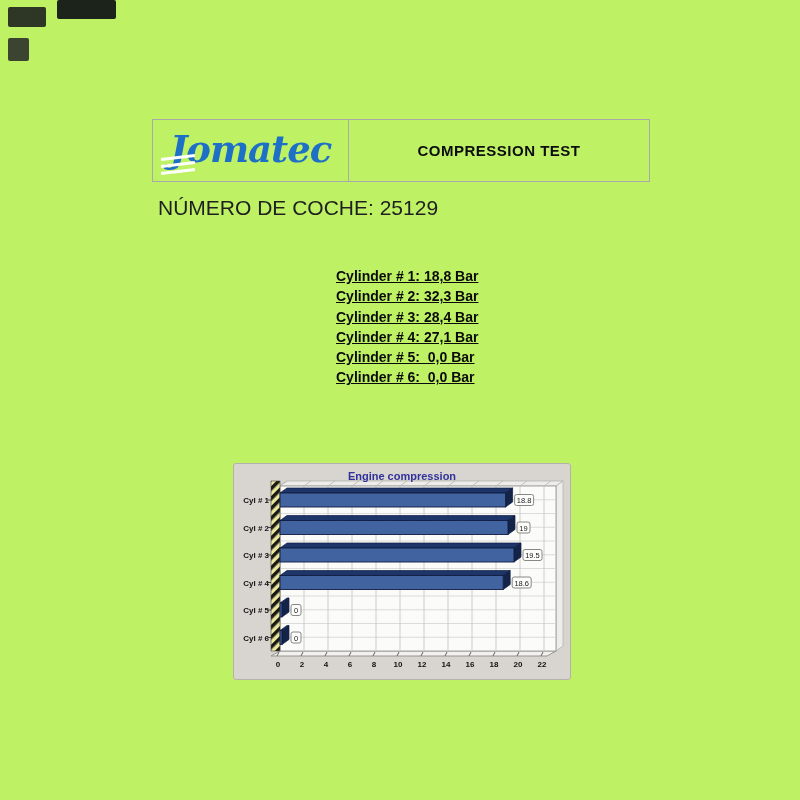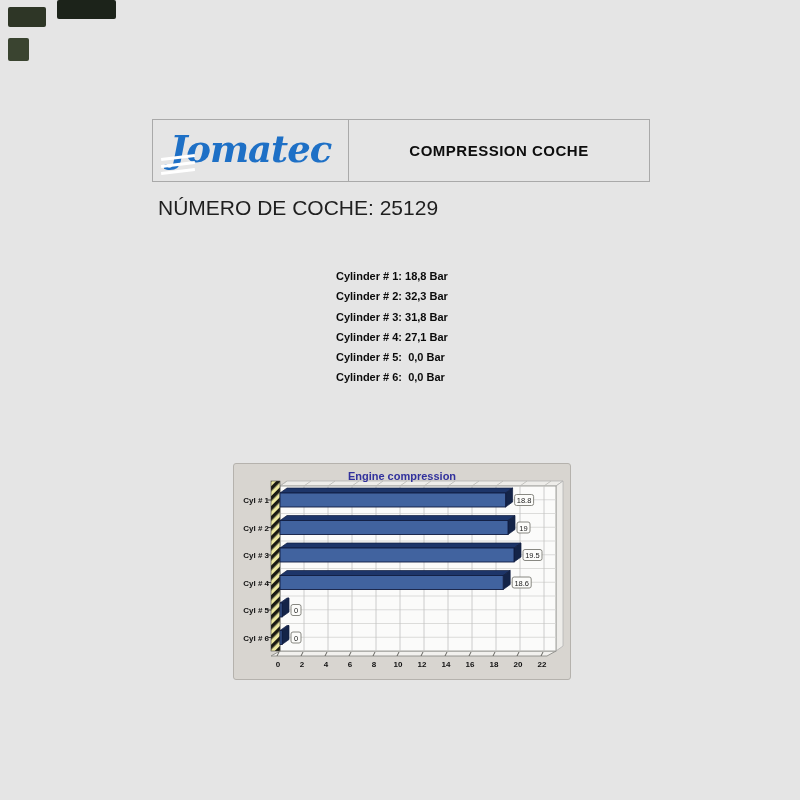--- a/index.html
+++ b/index.html
@@ -1,34 +1,34 @@
 <!DOCTYPE html>
 <html><head>
 <meta charset="utf-8">
 <style>
   html,body{margin:0;padding:0;background:#fff;}
-  #page{position:relative;width:800px;height:800px;background:#e5e5e5;overflow:hidden;
+  #page{position:relative;width:800px;height:800px;background:#bef264;overflow:hidden;
         font-family:"Liberation Sans",sans-serif;}
   .mark{position:absolute;border-radius:2px;}
   
   #header-box{position:absolute;left:152px;top:119px;width:496px;height:61px;
               border:1px solid #a9a9a9;display:flex;}
   #logo-cell{width:195px;height:100%;border-right:1px solid #a9a9a9;position:relative;
              display:flex;align-items:center;justify-content:center;overflow:hidden;}
   #logo-text{font-family:"DejaVu Serif",serif;font-style:italic;font-weight:bold;
              font-size:37px;color:#1e70c6;letter-spacing:-1px;transform:translateY(-2px);}
   .jstripe{position:absolute;left:8px;width:34px;height:3px;background:#ffffff;
            transform:rotate(-7deg);}
   #title-cell{flex:1;display:flex;align-items:center;justify-content:center;}
   #header-title{font-size:15px;font-weight:bold;color:#0d0d0d;letter-spacing:.5px;}
   
   #car-number{position:absolute;left:158px;top:196px;font-size:21px;color:#1f1f1f;text-align:center;}
   
   #readings{position:absolute;left:336px;top:266px;}
-  .reading{font-size:11px;font-weight:bold;color:#0a0a0a;line-height:20.3px;white-space:pre;}
+  .reading{font-size:14px;font-weight:bold;color:#0a0a0a;line-height:20.3px;white-space:pre;text-decoration:underline;}
   
   #chart-panel{position:absolute;left:233px;top:463px;width:336px;height:215px;
                background:#d8d5d0;border:1px solid #b5b2ad;border-radius:3px;}
   #chart-svg{display:block;}
 </style>
 </head>
 <body>
 
 <div id="page">
 
@@ -39,30 +39,30 @@
     </div>
 
   <div id="header-box">
     <div id="logo-cell">
       <span id="logo-text">Jomatec</span>
       <span class="jstripe" style="top:36px"></span>
       <span class="jstripe" style="top:43px"></span>
       <span class="jstripe" style="top:50px"></span>
     </div>
     <div id="title-cell">
-      <span id="header-title">COMPRESSION COCHE</span>
+      <span id="header-title">COMPRESSION TEST</span>
     </div>
   </div>
 
   <div id="car-number">NÚMERO DE COCHE: 25129</div>
 
   <div id="readings">
       <div class="reading">Cylinder # 1: 18,8 Bar</div>
       <div class="reading">Cylinder # 2: 32,3 Bar</div>
-      <div class="reading">Cylinder # 3: 31,8 Bar</div>
+      <div class="reading">Cylinder # 3: 28,4 Bar</div>
       <div class="reading">Cylinder # 4: 27,1 Bar</div>
       <div class="reading">Cylinder # 5:  0,0 Bar</div>
       <div class="reading">Cylinder # 6:  0,0 Bar</div>
     </div>
 
   <div id="chart-panel">
     <svg id="chart-svg" width="336" height="215" viewBox="0 0 336 215" xmlns="http://www.w3.org/2000/svg">
         <defs>
           <pattern id="hz" width="7" height="7" patternUnits="userSpaceOnUse" patternTransform="rotate(45)">
             <rect width="7" height="7" fill="#ece7a0"></rect>

